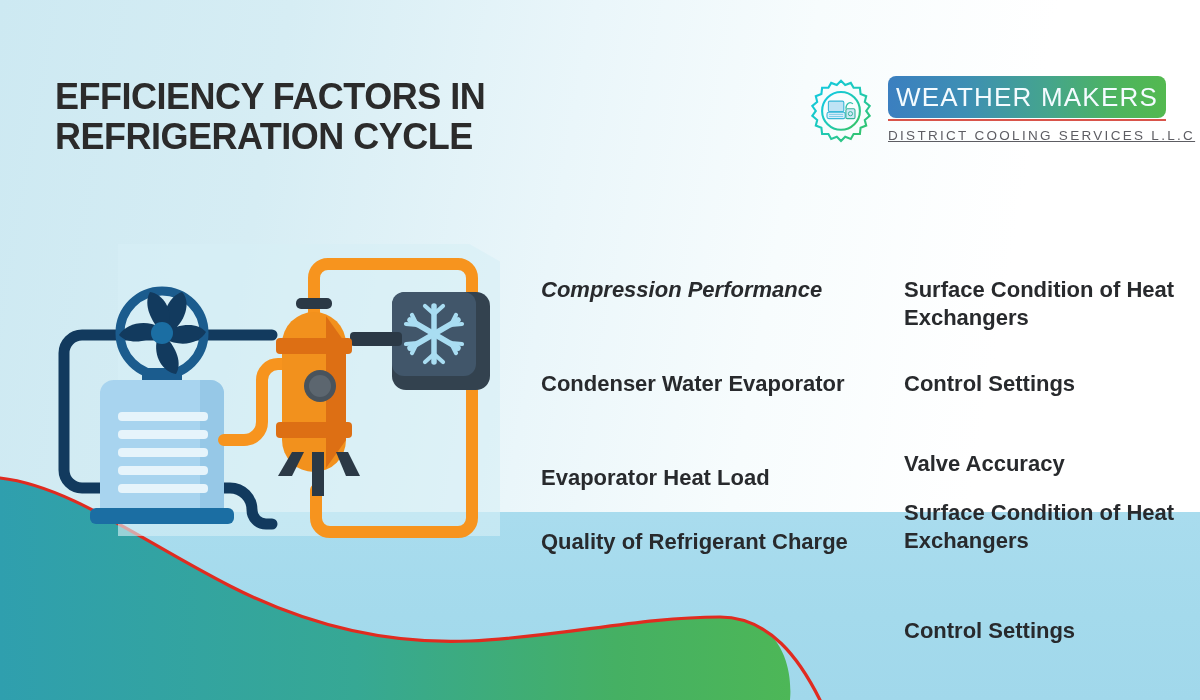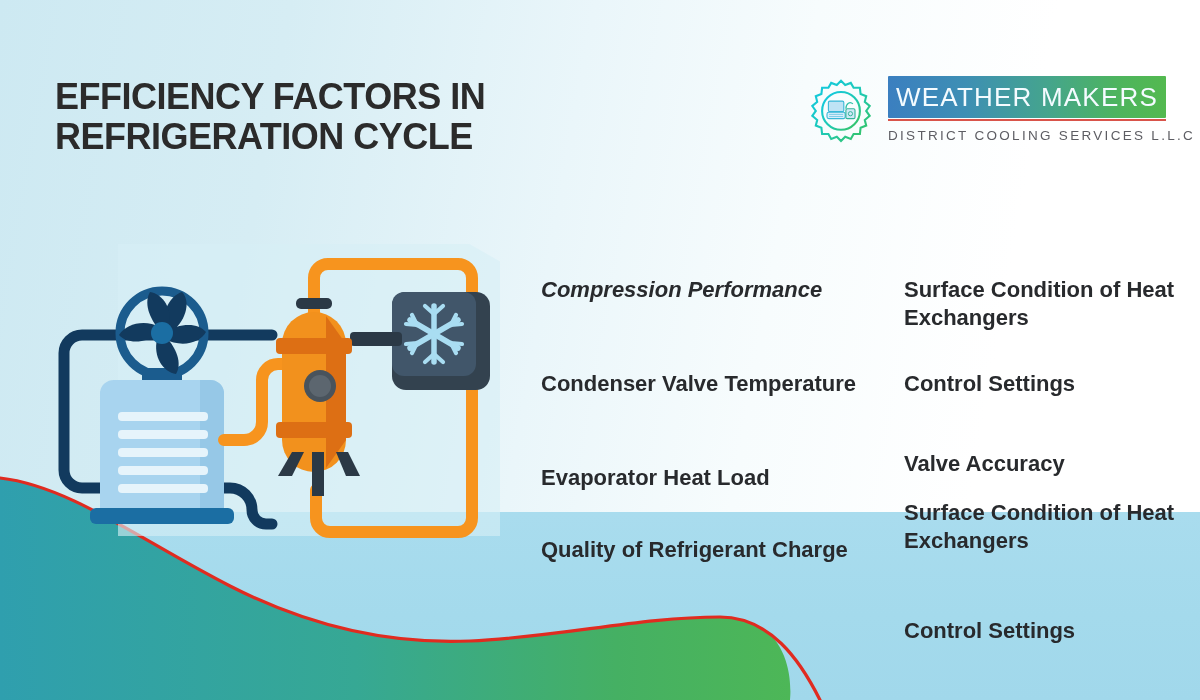--- a/index.html
+++ b/index.html
@@ -77,21 +77,21 @@
     height: 70px;
     flex: 0 0 70px;
     margin-top: 2px;
   }
   .logo-text {
     margin-left: 12px;
     width: 278px;
   }
   .logo-banner {
     height: 42px;
-    border-radius: 1px;
+    border-radius: 8px;
     background: linear-gradient(90deg, #3b7fc0 0%, #3e8fb4 28%, #45a58c 58%, #4db45f 82%, #53b94f 100%);
     display: flex;
     align-items: center;
     justify-content: center;
   }
   .logo-banner-text {
     color: #f4fbff;
     font-size: 26px;
     letter-spacing: 1.2px;
     font-weight: 400;
@@ -102,40 +102,41 @@
     background: #d9544a;
     margin-top: 1px;
   }
   .logo-tagline {
     margin-top: 7px;
     color: #5d5d63;
     font-size: 13.5px;
     letter-spacing: 2.3px;
     text-align: right;
     white-space: nowrap;
+    text-decoration: underline;
   }
 
   
   .col {
     position: absolute;
     color: #282a2d;
     font-weight: 700;
     font-size: 22px;
     line-height: 1.28;
   }
   .col-left  { left: 541px; top: 276px; width: 330px; }
   .col-right { left: 904px; top: 276px; width: 272px; }
 
   .factor { position: absolute; margin: 0; }
 
   
   .l0 { top: 0px; font-style: italic; }
   .l1 { top: 94px; }
   .l2 { top: 188px; }
-  .l3 { top: 260px; }
+  .l3 { top: 252px; }
 
   
   .r0 { top: 0px; }
   .r1 { top: 94px; }
   .r2 { top: 174px; }
   .r3 { top: 223px; }
   .r4 { top: 341px; }
 
   
   .illustration {
@@ -281,21 +282,21 @@
       <g fill="#2b3946">
         <path d="M272,212 L284,212 L272,236 L258,236 Z"></path>
         <path d="M316,212 L328,212 L340,236 L326,236 Z"></path>
       </g>
       <rect x="292" y="212" width="12" height="44" fill="#2b3946"></rect>
     </g>
   </svg>
 
   <div class="col col-left">
     <p class="factor l0">Compression Performance</p>
-    <p class="factor l1">Condenser Valve Temperature</p>
+    <p class="factor l1">Condenser Water Evaporator</p>
     <p class="factor l2">Evaporator Heat Load</p>
     <p class="factor l3">Quality of Refrigerant Charge</p>
   </div>
 
   <div class="col col-right">
     <p class="factor r0">Surface Condition of Heat Exchangers</p>
     <p class="factor r1">Control Settings</p>
     <p class="factor r2">Valve Accuracy</p>
     <p class="factor r3">Surface Condition of Heat Exchangers</p>
     <p class="factor r4">Control Settings</p>

